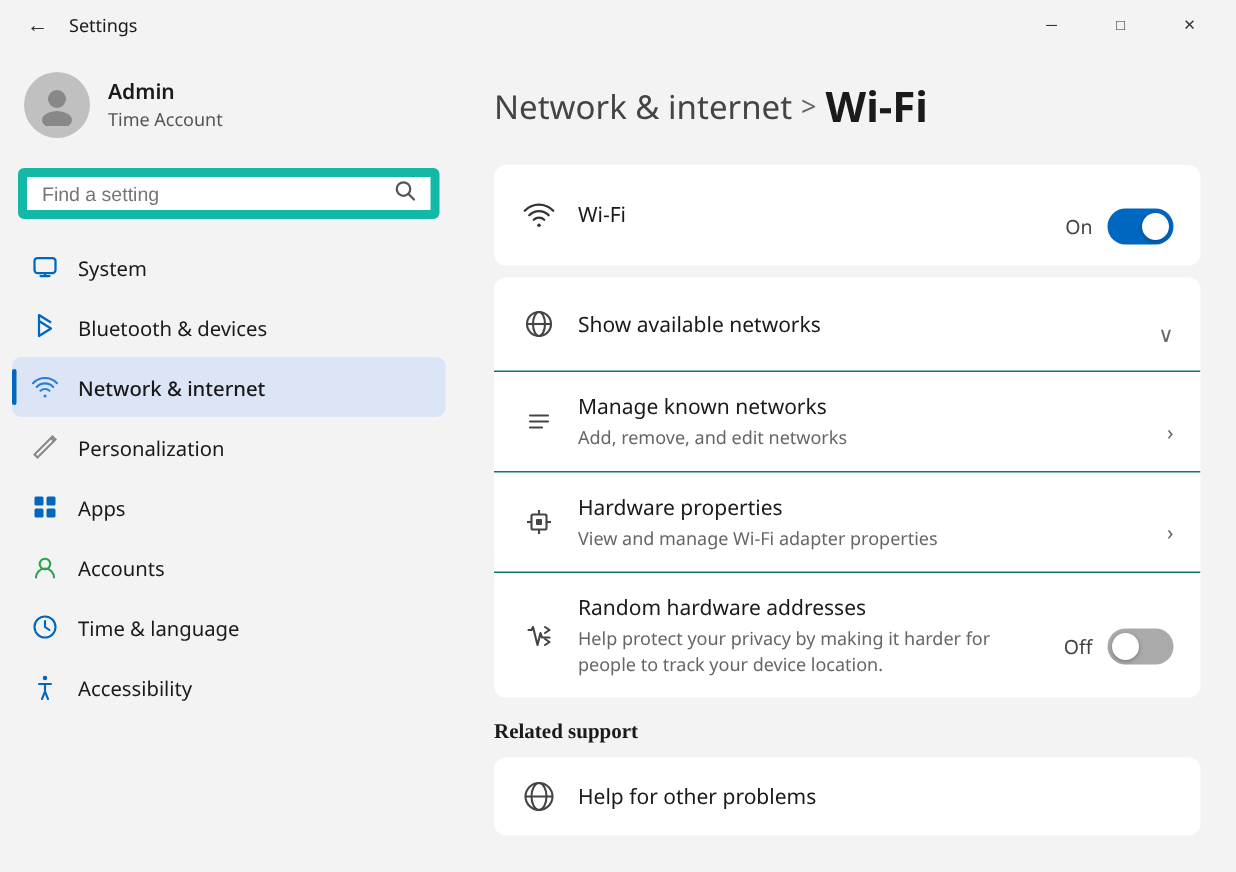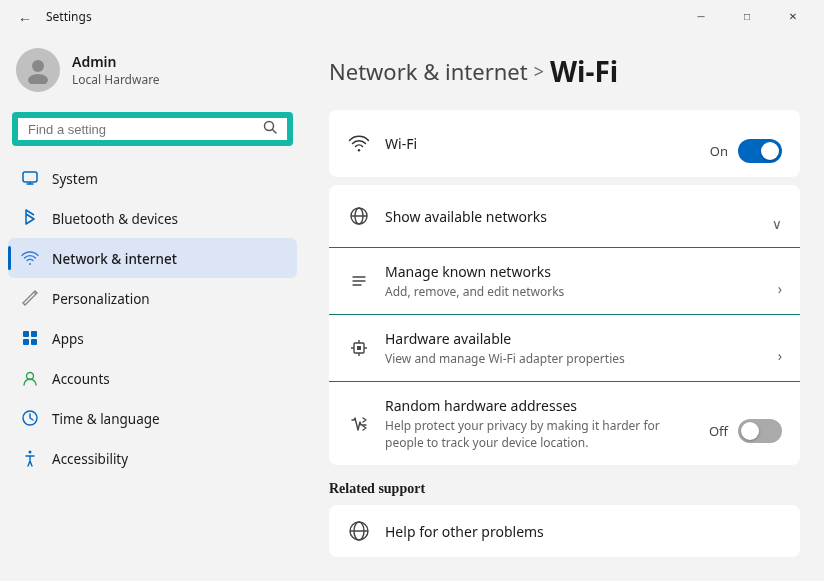--- a/index.html
+++ b/index.html
@@ -321,21 +321,21 @@
     <div class="user-profile">
       <div class="avatar">
 
         <svg width="28" height="28" viewBox="0 0 28 28" fill="none">
           <circle cx="14" cy="10" r="6" fill="#888"></circle>
           <ellipse cx="14" cy="24" rx="10" ry="6" fill="#888"></ellipse>
         </svg>
       </div>
       <div class="user-info">
         <div class="username">Admin</div>
-        <div class="account-type">Local Hardware</div>
+        <div class="account-type">Time Account</div>
       </div>
     </div>
 
     <div class="search-container">
       <div class="search-box">
         <input type="text" placeholder="Find a setting" style="">
         <span class="search-icon">
           <svg width="14" height="14" viewBox="0 0 14 14" fill="none">
             <circle cx="6" cy="6" r="4.5" stroke="#555" stroke-width="1.5"></circle>
             <line x1="9.5" y1="9.5" x2="13" y2="13" stroke="#555" stroke-width="1.5" stroke-linecap="round"></line>
@@ -504,21 +504,21 @@
           <svg width="20" height="20" viewBox="0 0 20 20" fill="none">
             <rect x="5" y="5" width="10" height="10" rx="1" stroke="#444" stroke-width="1.4"></rect>
             <rect x="8" y="8" width="4" height="4" rx="0.5" fill="#444"></rect>
             <line x1="10" y1="2" x2="10" y2="5" stroke="#444" stroke-width="1.4"></line>
             <line x1="10" y1="15" x2="10" y2="18" stroke="#444" stroke-width="1.4"></line>
             <line x1="2" y1="10" x2="5" y2="10" stroke="#444" stroke-width="1.4"></line>
             <line x1="15" y1="10" x2="18" y2="10" stroke="#444" stroke-width="1.4"></line>
           </svg>
         </div>
         <div class="row-text">
-          <div class="row-title">Hardware available</div>
+          <div class="row-title">Hardware properties</div>
           <div class="row-subtitle">View and manage Wi-Fi adapter properties</div>
         </div>
         <div class="row-action">
           <span class="chevron">›</span>
         </div>
       </div>
 
       <div class="setting-row">
         <div class="row-icon">
           <svg width="20" height="18" viewBox="0 0 20 18" fill="none">

